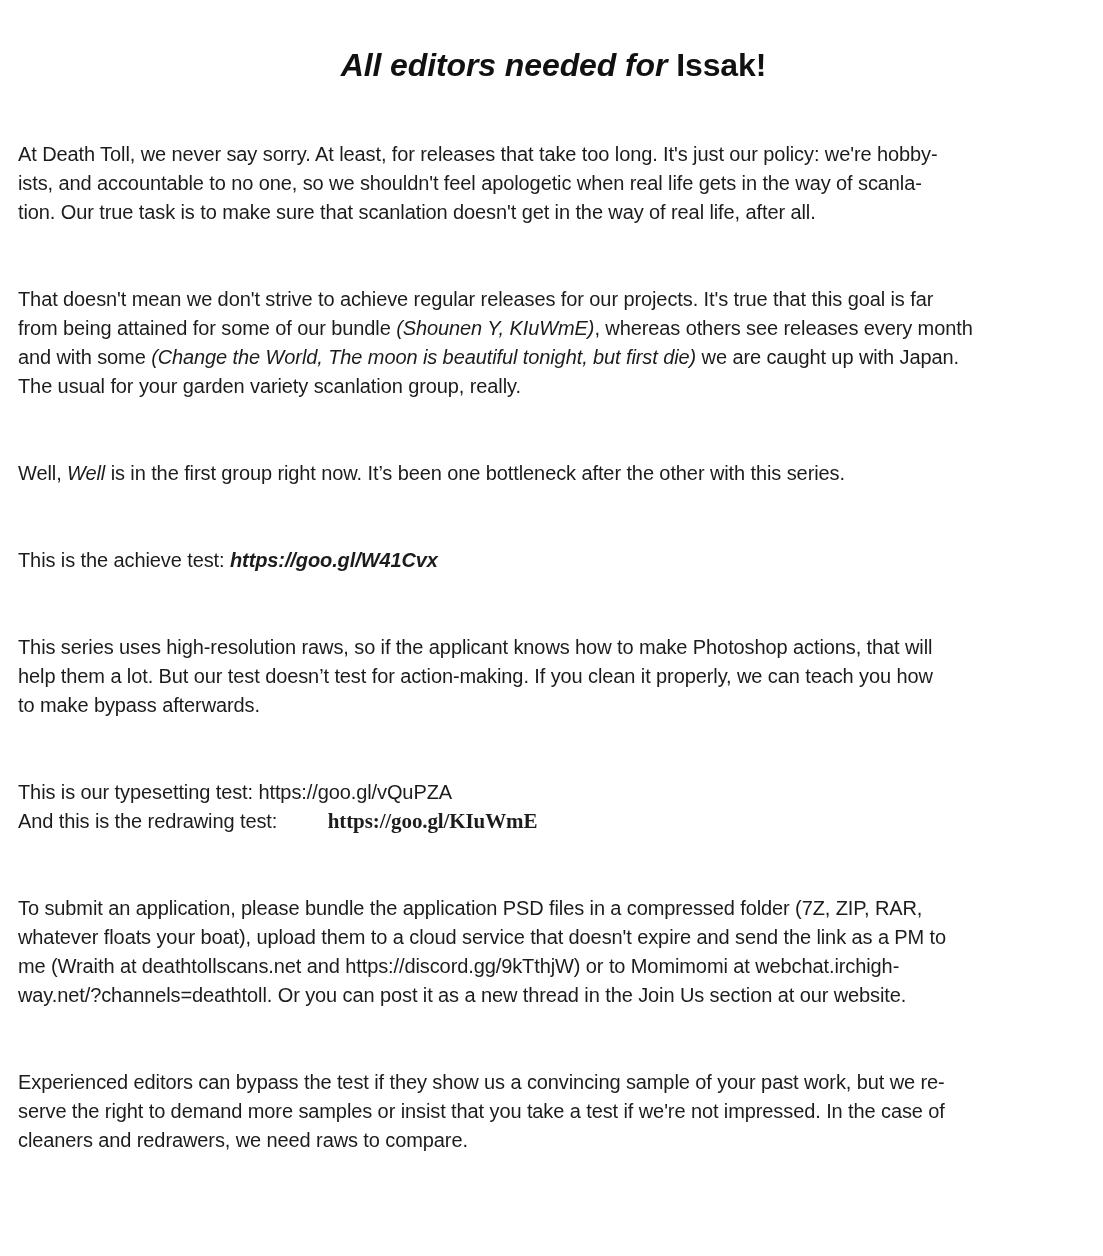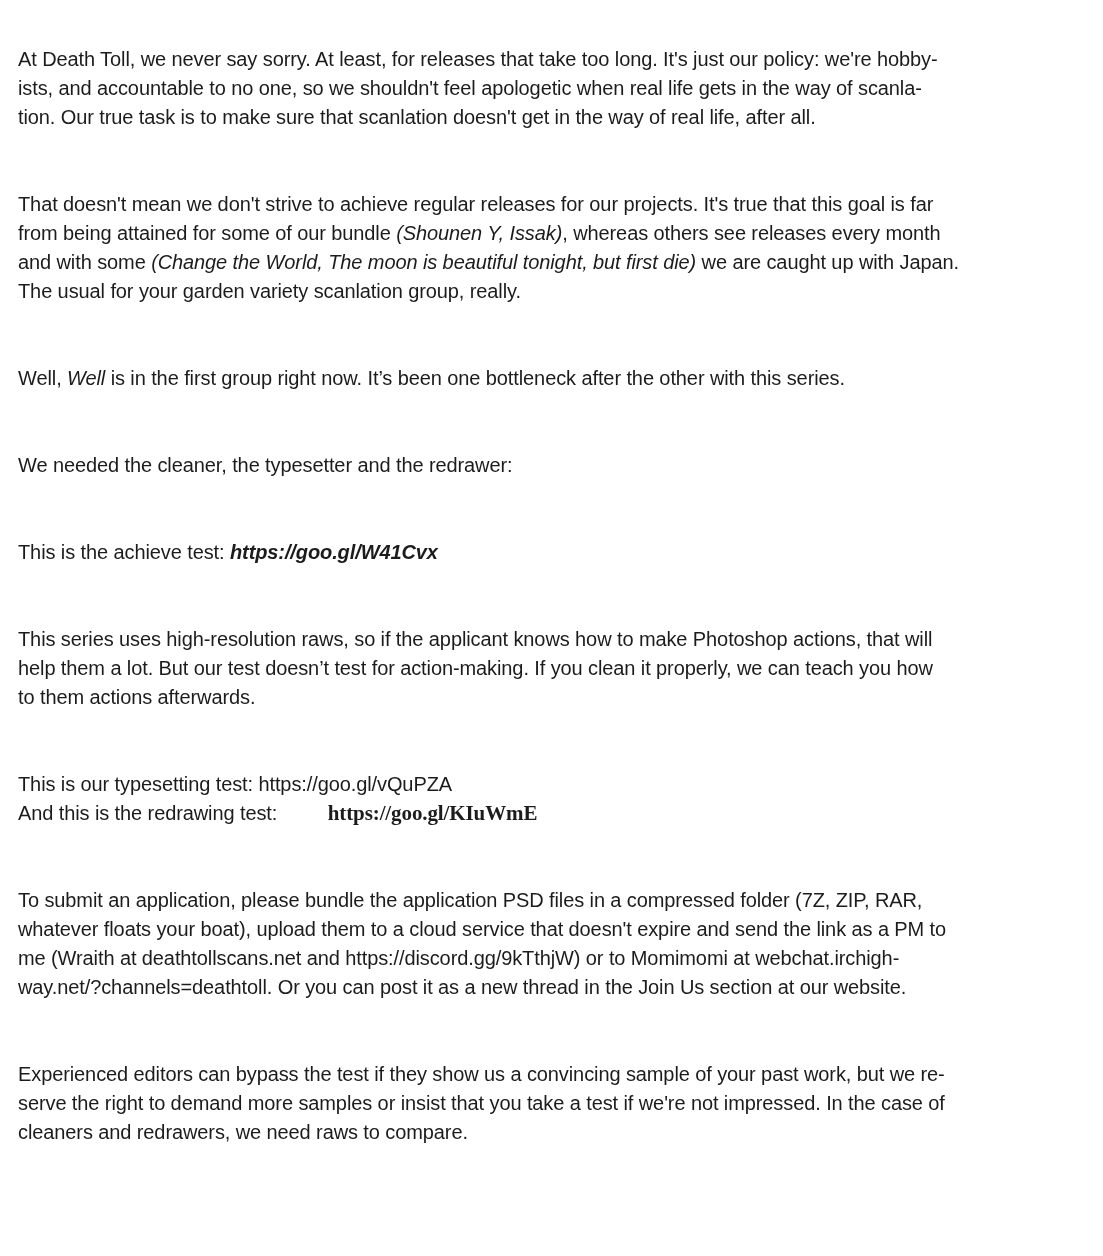--- a/index.html
+++ b/index.html
@@ -43,33 +43,33 @@
     font-family: "Liberation Serif", serif;
     font-weight: 700;
     font-size: 21px;
     margin-left: 45px;
   }
 </style>
 </head>
 <body>
 
 <main class="doc">
+<h1 class="doc-title"><span class="t-em">All editors needed for </span><span class="t-plain">Issak!</span></h1>
 <p class="para">At Death Toll, we never say sorry. At least, for releases that take too long. It's just our policy: we're hobby-
 ists, and accountable to no one, so we shouldn't feel apologetic when real life gets in the way of scanla-
 tion. Our true task is to make sure that scanlation doesn't get in the way of real life, after all.</p>
 <p class="para"><span>That doesn't mean we don't strive to achieve regular releases for our projects. It's true that this goal is far
-from being attained for some of our bundle </span><span class="i">(Shounen Y, Issak)</span><span>, whereas others see releases every month
+from being attained for some of our bundle </span><span class="i">(Shounen Y, KIuWmE)</span><span>, whereas others see releases every month
 and with some </span><span class="i">(Change the World, The moon is beautiful tonight, but first die)</span><span> we are caught up with Japan.
 The usual for your garden variety scanlation group, really.</span></p>
 <p class="para"><span>Well, </span><span class="i">Well</span><span> is in the first group right now. It’s been one bottleneck after the other with this series.</span></p>
-<p class="para">We needed the cleaner, the typesetter and the redrawer:</p>
 <p class="para"><span>This is the achieve test: </span><span class="bi">https://goo.gl/W41Cvx</span></p>
 <p class="para">This series uses high-resolution raws, so if the applicant knows how to make Photoshop actions, that will
 help them a lot. But our test doesn’t test for action-making. If you clean it properly, we can teach you how
-to them actions afterwards.</p>
+to make bypass afterwards.</p>
 <p class="para"><span>This is our typesetting test: https://goo.gl/vQuPZA
 And this is the redrawing test: </span><span class="serif-url">https://goo.gl/KIuWmE</span></p>
 <p class="para">To submit an application, please bundle the application PSD files in a compressed folder (7Z, ZIP, RAR,
 whatever floats your boat), upload them to a cloud service that doesn't expire and send the link as a PM to
 me (Wraith at deathtollscans.net and https://discord.gg/9kTthjW) or to Momimomi at webchat.irchigh-
 way.net/?channels=deathtoll. Or you can post it as a new thread in the Join Us section at our website.</p>
 <p class="para">Experienced editors can bypass the test if they show us a convincing sample of your past work, but we re-
 serve the right to demand more samples or insist that you take a test if we're not impressed. In the case of
 cleaners and redrawers, we need raws to compare.</p>
 

